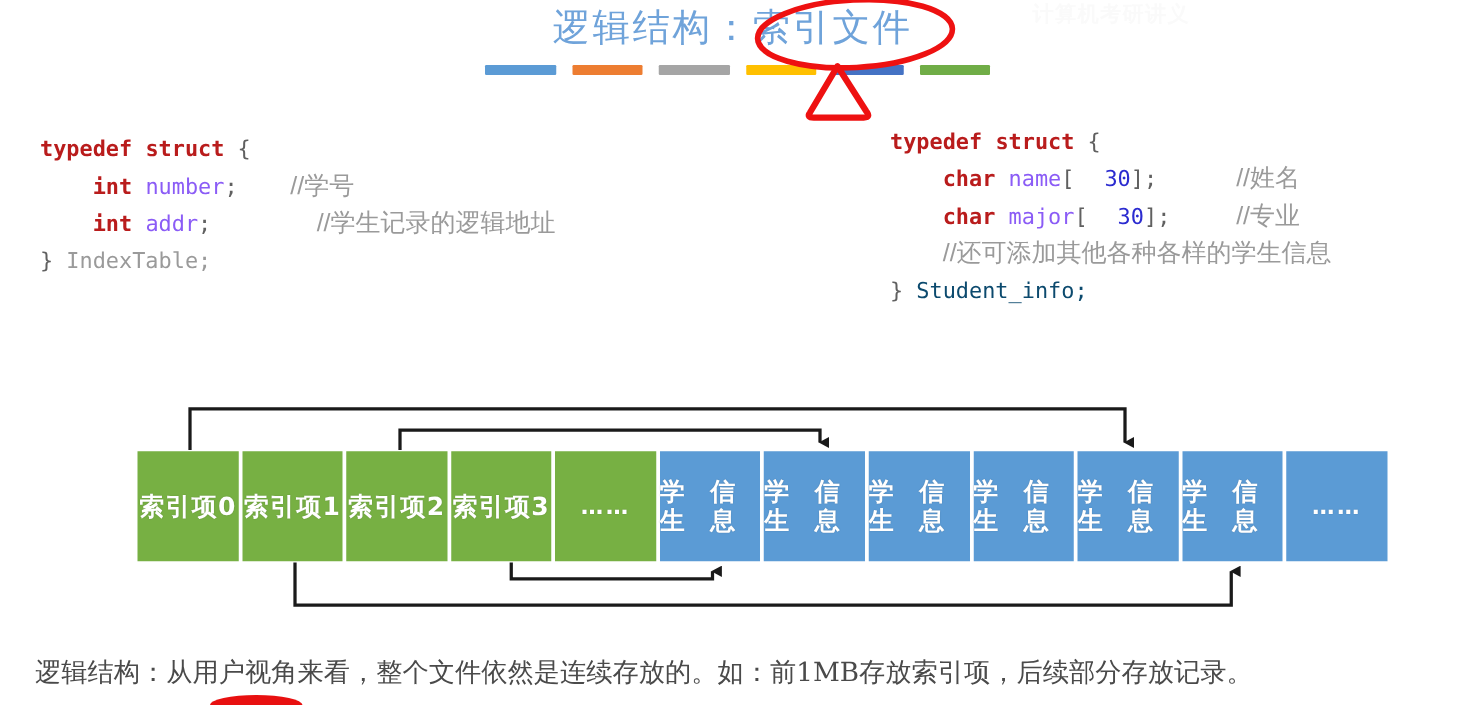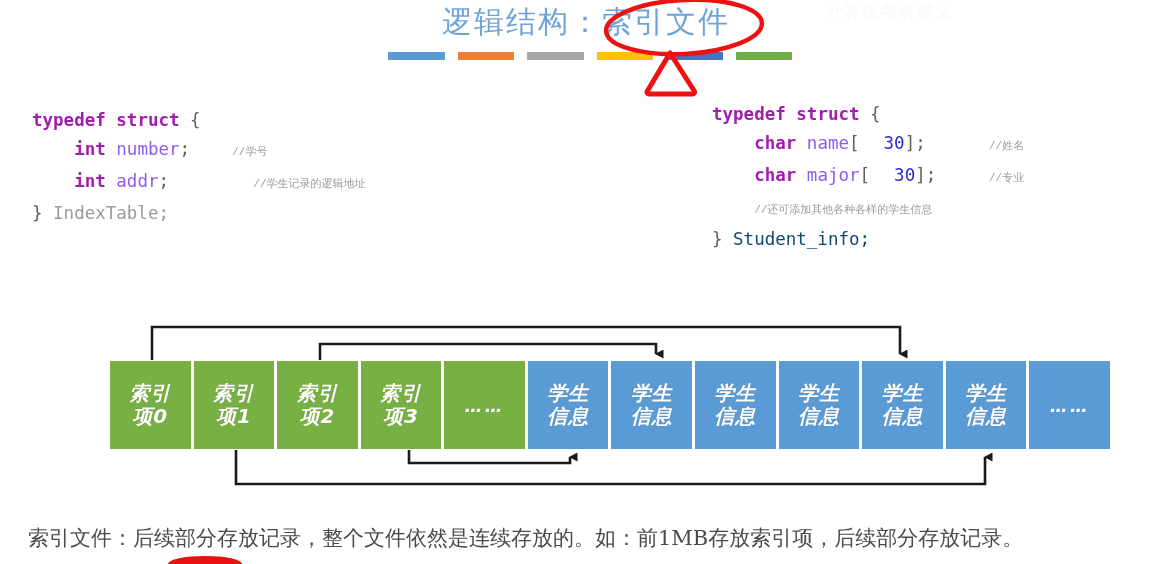--- a/index.html
+++ b/index.html
@@ -60,51 +60,50 @@
   .code {
     position: absolute;
     font-family: "DejaVu Sans Mono", "Liberation Mono", monospace;
     font-size: 17.5px;
     line-height: 29px;
     white-space: pre;
     color: #808080;
   }
   .code.left  { left: 32px;  top: 106px; }
   .code.right { left: 712px; top: 100px; }
-  .k   { color: #a21caf; font-weight: bold; }
+  .k   { color: #b91c1c; font-weight: bold; }
   .id  { color: #8b5cf6; }
   .num { color: #2b2bd0; margin-left: 24px; }
   .ty  { color: #0c4a6e; }
   .cm  { color: #9a9a9a; }
   .pn  { color: #606060; }
-  .cn  { font-family: Liberation Mono, monospace; font-size: 11px; }
+  .cn  { font-family: Liberation Sans, sans-serif; font-size: 20px; }
 
   
   #strip {
     position: absolute;
     left: 110px; top: 361px;
     width: 1000px; height: 88px;
     display: flex;
   }
   .cell {
     flex: 1 1 0;
     height: 88px;
     margin-right: 3px;
     display: flex;
-    flex-direction: column;
+    flex-direction: row;
     align-items: center;
     justify-content: center;
     color: #ffffff;
     font-family: "DejaVu Sans", "Liberation Sans", sans-serif;
     font-size: 20px;
     font-weight: bold;
     line-height: 23px;
     letter-spacing: 1px;
     text-shadow: 0 0 1px rgba(0,0,0,.25);
-    font-style: italic;
   }
   .cell:last-child { margin-right: 0; }
   .cell.green { background: #77b043; }
   .cell.blue  { background: #5b9bd5; }
   .cell .l2 { display: block; }
   .cell.dots { font-size: 18px; letter-spacing: 2px; font-weight: bold; }
 
   
   #arrows { position: absolute; left: 0; top: 0; width: 1172px; height: 564px; }
 
@@ -216,16 +215,16 @@
 
     <path d="M 152,360 L 152,327 L 900,327 L 900,354" fill="none" stroke="#1a1a1a" stroke-width="2.6" marker-end="url(#ah)"></path>
 
     <path d="M 320,360 L 320,344 L 656,344 L 656,354" fill="none" stroke="#1a1a1a" stroke-width="2.6" marker-end="url(#ah)"></path>
 
     <path d="M 236,450 L 236,484 L 985,484 L 985,457" fill="none" stroke="#1a1a1a" stroke-width="2.6" marker-end="url(#ahu)"></path>
 
     <path d="M 409,450 L 409,463 L 570,463 L 570,457" fill="none" stroke="#1a1a1a" stroke-width="2.6" marker-end="url(#ahu)"></path>
   </svg>
 
-  <div class="caption">索引文件：后续部分存放记录，整个文件依然是连续存放的。如：前1MB存放索引项，后续部分存放记录。</div>
+  <div class="caption">逻辑结构：从用户视角来看，整个文件依然是连续存放的。如：前1MB存放索引项，后续部分存放记录。</div>
   <div class="redmark"></div>
 
 </div>
 
 </body></html>

